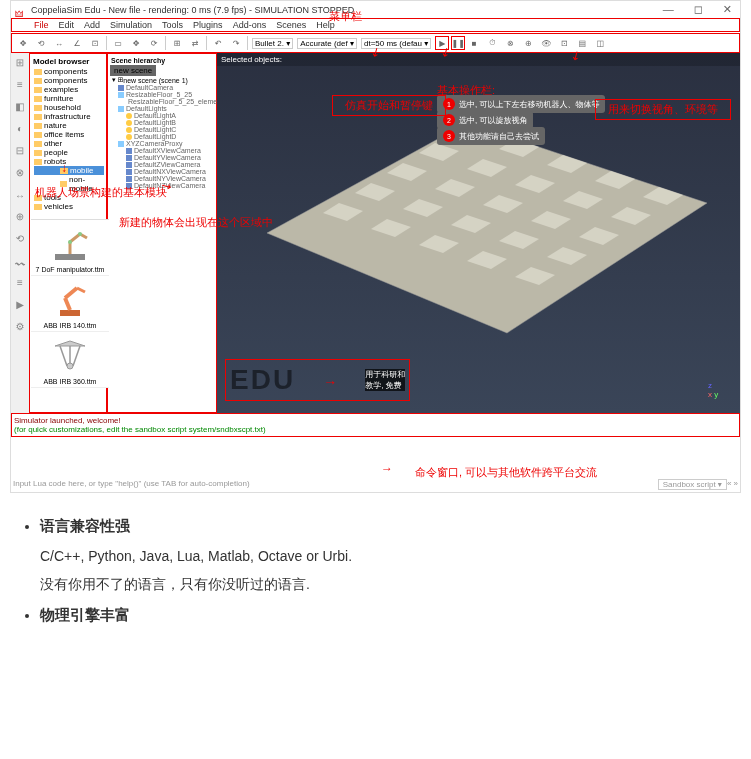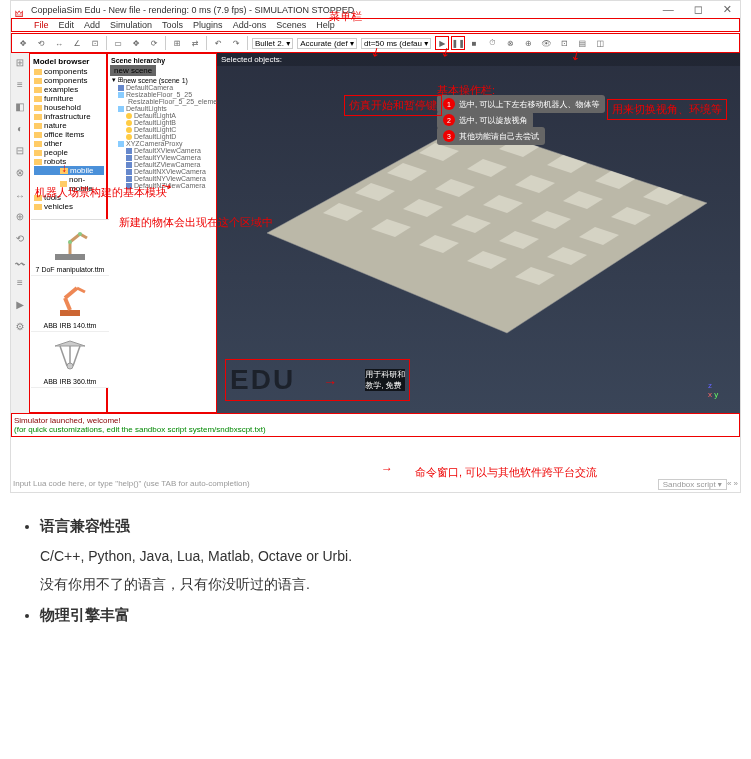--- a/index.html
+++ b/index.html
@@ -66,21 +66,21 @@
     .edu-text { font-size: 28px; font-weight: bold; color: rgba(0,0,0,0.5); letter-spacing: 2px; }
     .edu-desc { background: rgba(0,0,0,0.7); color: #fff; font-size: 8px; }
     .edu-arrow { color: #e00; font-size: 14px; }
     
     
     .bubble { position: absolute; background: #666; color: #fff; font-size: 8px; padding: 3px 6px; border-radius: 3px; display: flex; align-items: center; gap: 4px; }
     .bubble .num { background: #e00; color: #fff; border-radius: 50%; width: 12px; height: 12px; display: inline-flex; align-items: center; justify-content: center; font-size: 7px; }
     
     
     .ann { position: absolute; color: #e00; font-size: 11px; }
-    .ann-box { border: 1px solid #e00; padding: 2px 4px; margin-left: 12px; }
+    .ann-box { border: 1px solid #e00; padding: 2px 12px; }
     .ann-arrow { position: absolute; color: #e00; font-size: 12px; }
     
     
     .nav-cross { position: absolute; bottom: 8px; right: 8px; width: 24px; height: 24px; font-size: 8px; color: #88f; }
     .nav-x { color: #f66; } .nav-y { color: #6f6; } .nav-z { color: #66f; }
     
     
     .model-preview { position: absolute; left: 20px; top: 218px; width: 78px; background: #fff; border-top: 1px solid #ddd; font-size: 7px; }
     .mp-item { border-bottom: 1px solid #eee; padding: 2px; text-align: center; }
     .mp-svg { margin: 2px auto; display: block; }

